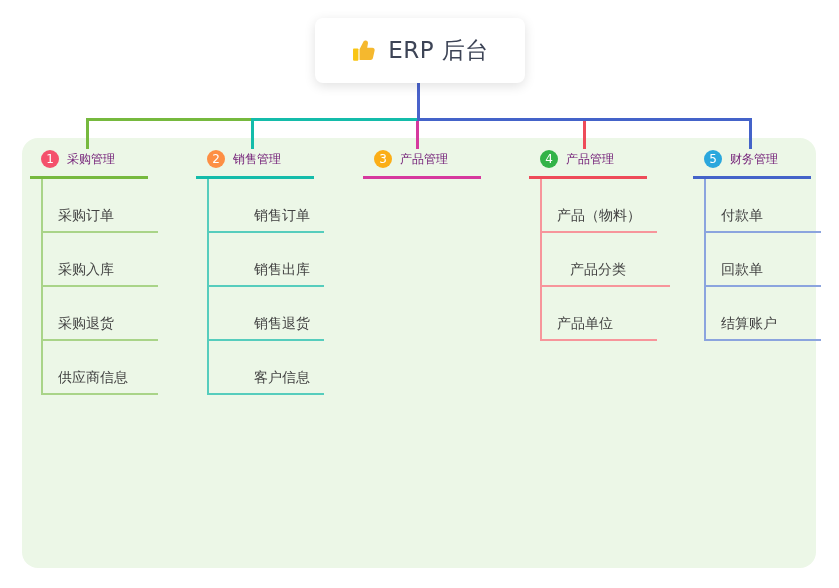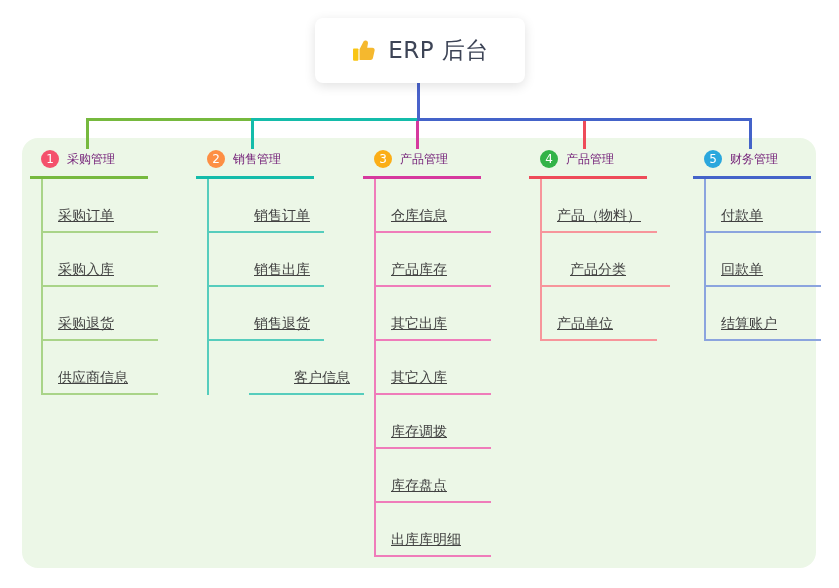--- a/index.html
+++ b/index.html
@@ -60,21 +60,20 @@
   .sub-list{
     list-style:none;margin:0 0 0 11px;padding:0;
     border-left:2px solid #ccc;
   }
   .sub-list li{
     width:fit-content;min-width:86px;box-sizing:content-box;
     padding:27px 14px 6px 15px;
     border-bottom:2px solid #ccc;
     font-size:14px;line-height:19px;color:#424242;white-space:nowrap;
     cursor:pointer;
-    text-decoration:underline;
   }
 </style>
 </head>
 <body>
 
 <div class="panel"></div>
 
 <div class="conn v" id="conn-trunk" style="background: rgb(74, 99, 203);"></div>
 <div class="conn v" id="stub-0" style="background: rgb(118, 185, 62);"></div>
 <div class="conn v" id="stub-1" style="background: rgb(20, 188, 170);"></div>
@@ -111,38 +110,29 @@
 
   <div class="branch">
     <div class="branch-header" style="border-bottom-color: rgb(20, 188, 170);">
       <span class="badge" style="background: rgb(253, 143, 68);">2</span>
       <span class="branch-title">销售管理</span>
     </div>
     <ul class="sub-list" style="border-left-color: rgb(86, 205, 189); text-align: right;">
         <li style="border-bottom-color: rgb(86, 205, 189);">销售订单</li>
         <li style="border-bottom-color: rgb(86, 205, 189);">销售出库</li>
         <li style="border-bottom-color: rgb(86, 205, 189);">销售退货</li>
-        <li style="border-bottom-color: rgb(86, 205, 189); margin-left: 40px;">客户信息</li>
+        <li style="border-bottom-color: rgb(86, 205, 189);">客户信息</li>
       </ul>
   </div>
 
   <div class="branch">
     <div class="branch-header" style="border-bottom-color: rgb(214, 57, 158);">
       <span class="badge" style="background: rgb(251, 174, 23);">3</span>
       <span class="branch-title">产品管理</span>
     </div>
-    <ul class="sub-list" style="border-left-color: rgb(239, 124, 186);">
-        <li style="border-bottom-color: rgb(239, 124, 186);">仓库信息</li>
-        <li style="border-bottom-color: rgb(239, 124, 186);">产品库存</li>
-        <li style="border-bottom-color: rgb(239, 124, 186);">其它出库</li>
-        <li style="border-bottom-color: rgb(239, 124, 186);">其它入库</li>
-        <li style="border-bottom-color: rgb(239, 124, 186);">库存调拨</li>
-        <li style="border-bottom-color: rgb(239, 124, 186);">库存盘点</li>
-        <li style="border-bottom-color: rgb(239, 124, 186);">出库库明细</li>
-      </ul>
   </div>
 
   <div class="branch">
     <div class="branch-header" style="border-bottom-color: rgb(238, 75, 89);">
       <span class="badge" style="background: rgb(51, 179, 72);">4</span>
       <span class="branch-title">产品管理</span>
     </div>
     <ul class="sub-list" style="border-left-color: rgb(247, 149, 155);">
         <li style="border-bottom-color: rgb(247, 149, 155);">产品（物料）</li>
         <li style="border-bottom-color: rgb(247, 149, 155); padding-left: 28px;">产品分类</li>

